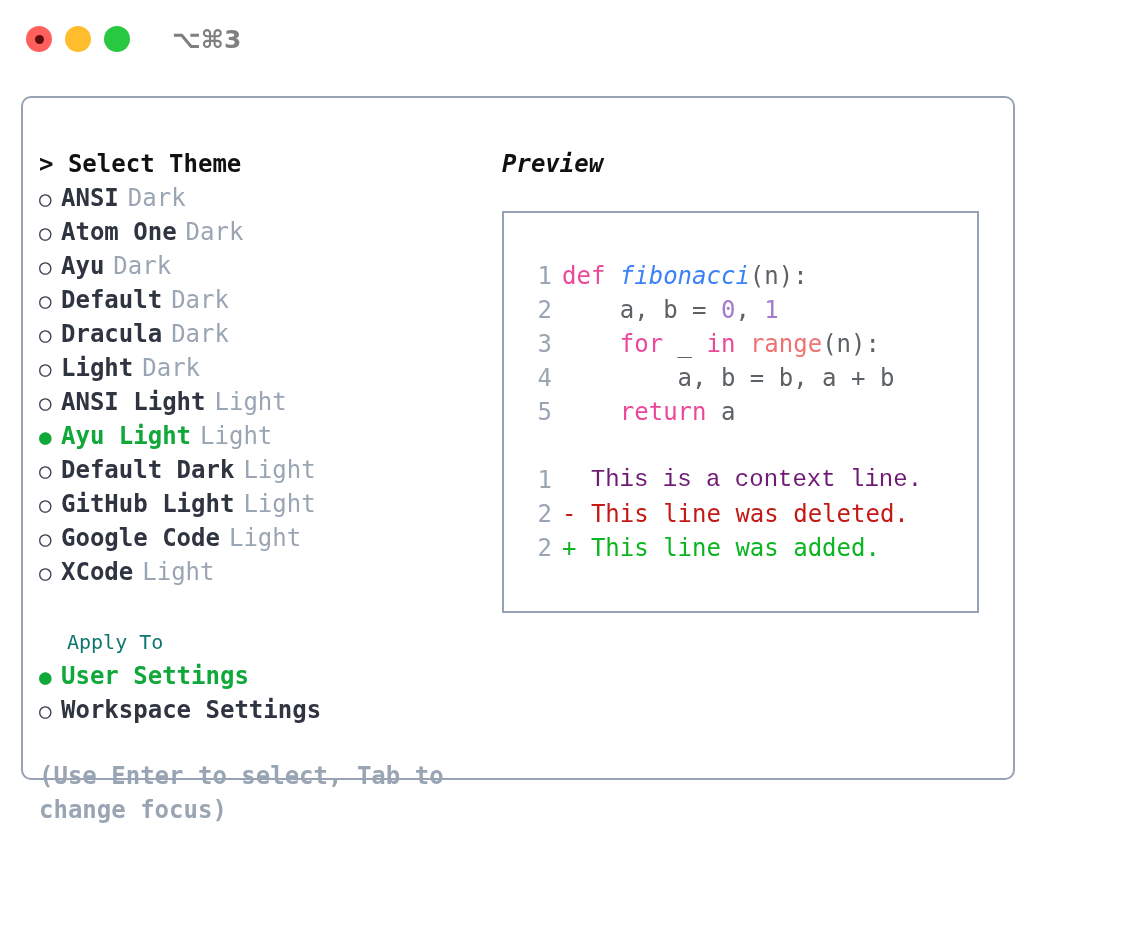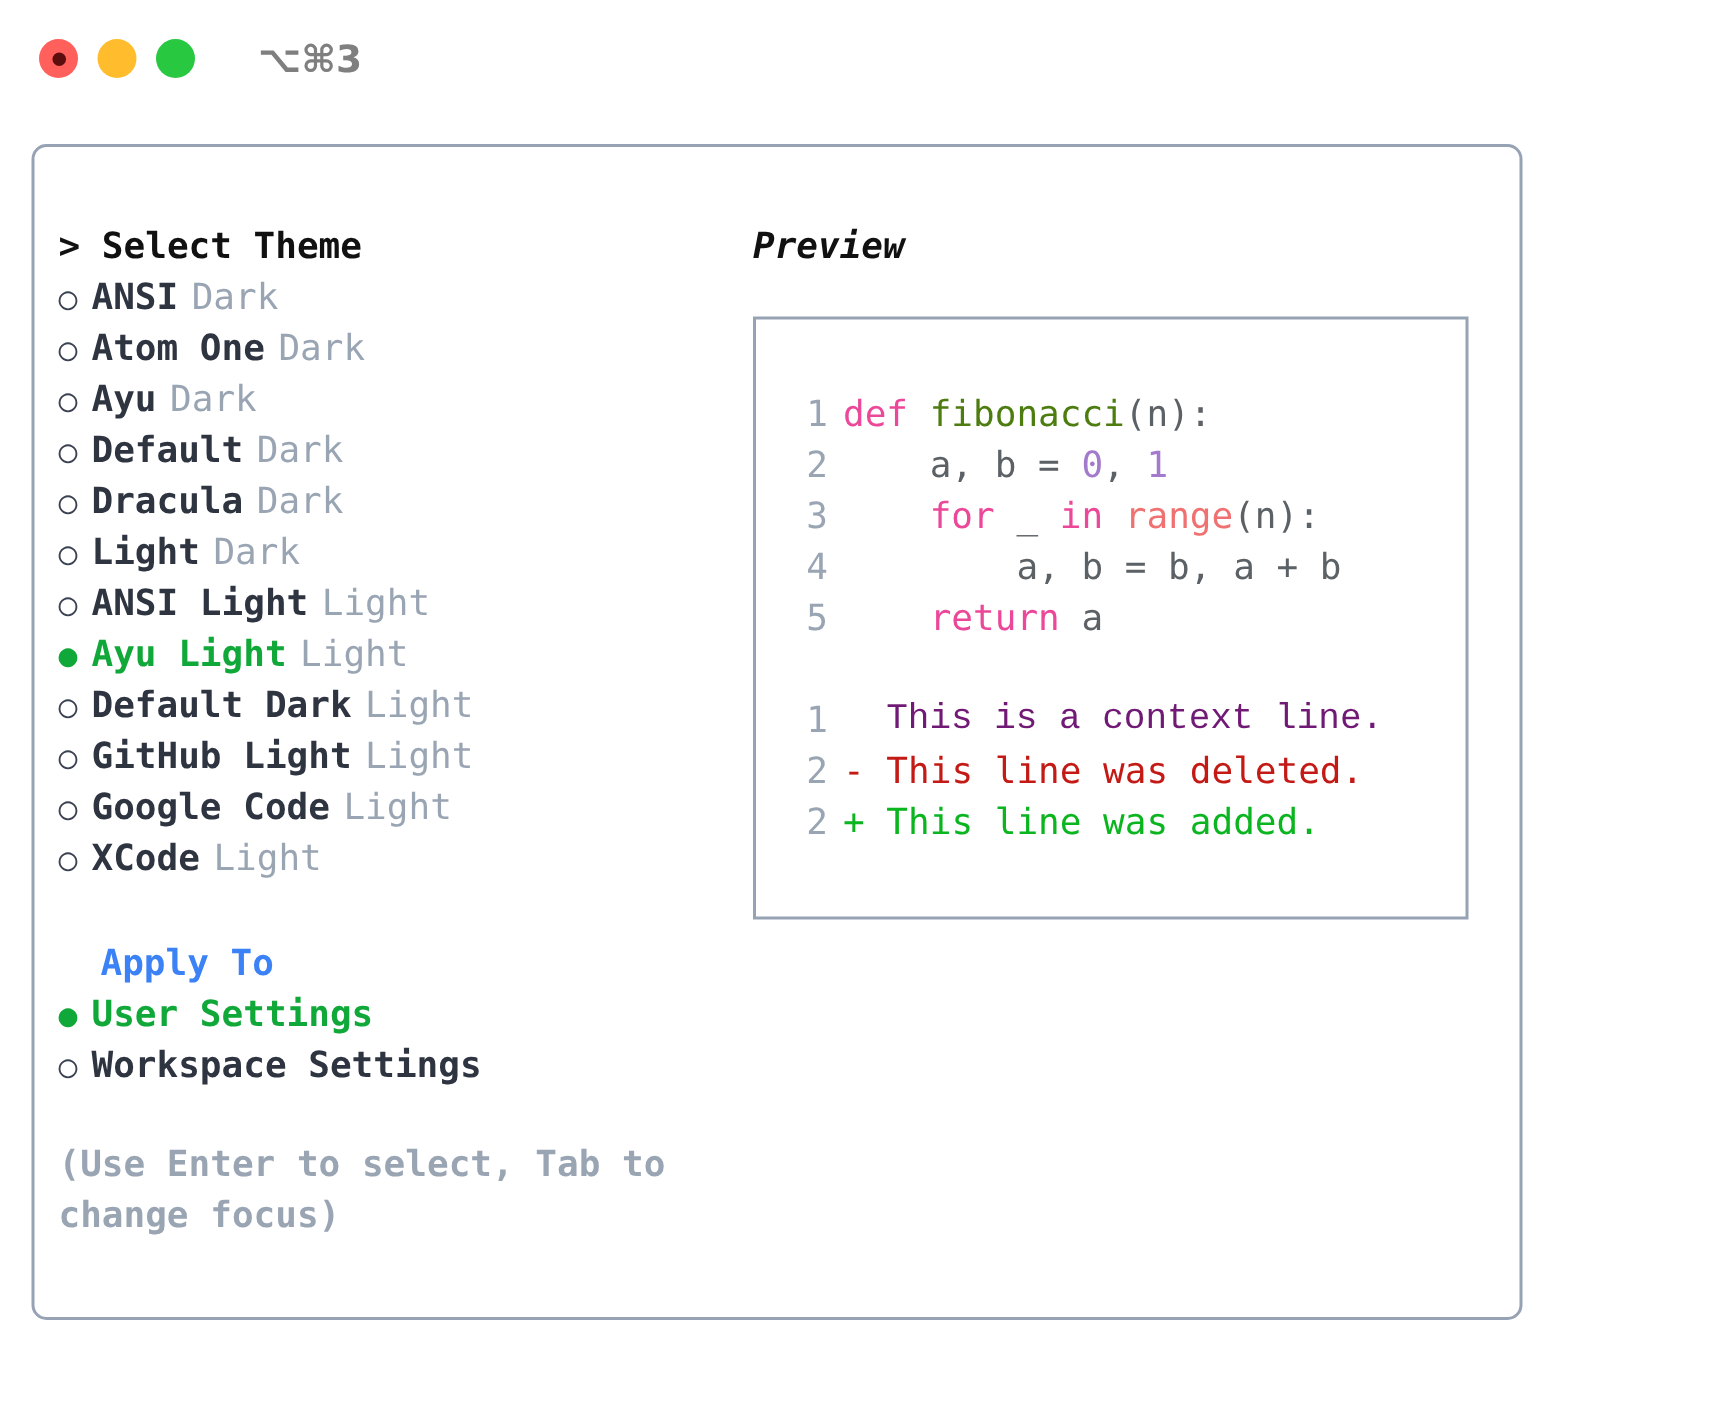--- a/index.html
+++ b/index.html
@@ -53,21 +53,21 @@
     font-size: 25px;
     font-weight: bold;
     letter-spacing: 0px;
     font-family: "DejaVu Sans", "Liberation Sans", sans-serif;
   }
 
   
   .panel {
     position: absolute;
     left: 21px; top: 96px;
-    width: 994px; height: 784px;
+    width: 994px; height: 684px;
     border: 2px solid #97a3b4;
     border-radius: 10px;
     background: #ffffff;
   }
 
   .columns {
     position: absolute;
     left: 0; top: 0;
     width: 100%; height: 100%;
   }
@@ -108,23 +108,23 @@
   .opt-label { color: #2e3440; font-weight: bold; }
   .opt-row.selected .opt-label { color: #11a83a; }
   .opt-kind {
     color: #9aa5b4;
     margin-left: 9px;
   }
 
   .section-gap { height: 36px; }
 
   .apply-title {
-    font-size: 24px;
-    font-weight: bold;
-    color: #3b82f6;
+    font-size: 20px;
+    font-weight: normal;
+    color: #0f766e;
     line-height: 34px;
     padding-left: 28px;
     white-space: pre;
   }
 
   .hint {
     margin-top: 32px;
     font-size: 24px;
     line-height: 34px;
     color: #9aa5b4;
@@ -162,21 +162,21 @@
   }
   .ln {
     display: inline-block;
     width: 30px;
     flex: 0 0 30px;
     text-align: right;
     color: #9aa5b4;
     margin-right: 10px;
   }
   .tok-kw   { color: #ec4899; }
-  .tok-fn   { color: #4d7c0f; }
+  .tok-fn   { color: #3b82f6; font-style: italic; }
   .tok-num  { color: #a37acc; }
   .tok-call { color: #f07171; }
   .tok-plain{ color: #5c6166; }
   .tok-punc { color: #5c6166; }
 
   .blank-line { height: 34px; }
 
   .diff-ctx { color: #701a75; font-family: Liberation Mono, monospace; }
   .diff-del { color: #c41a16; }
   .diff-add { color: #0bb520; }

